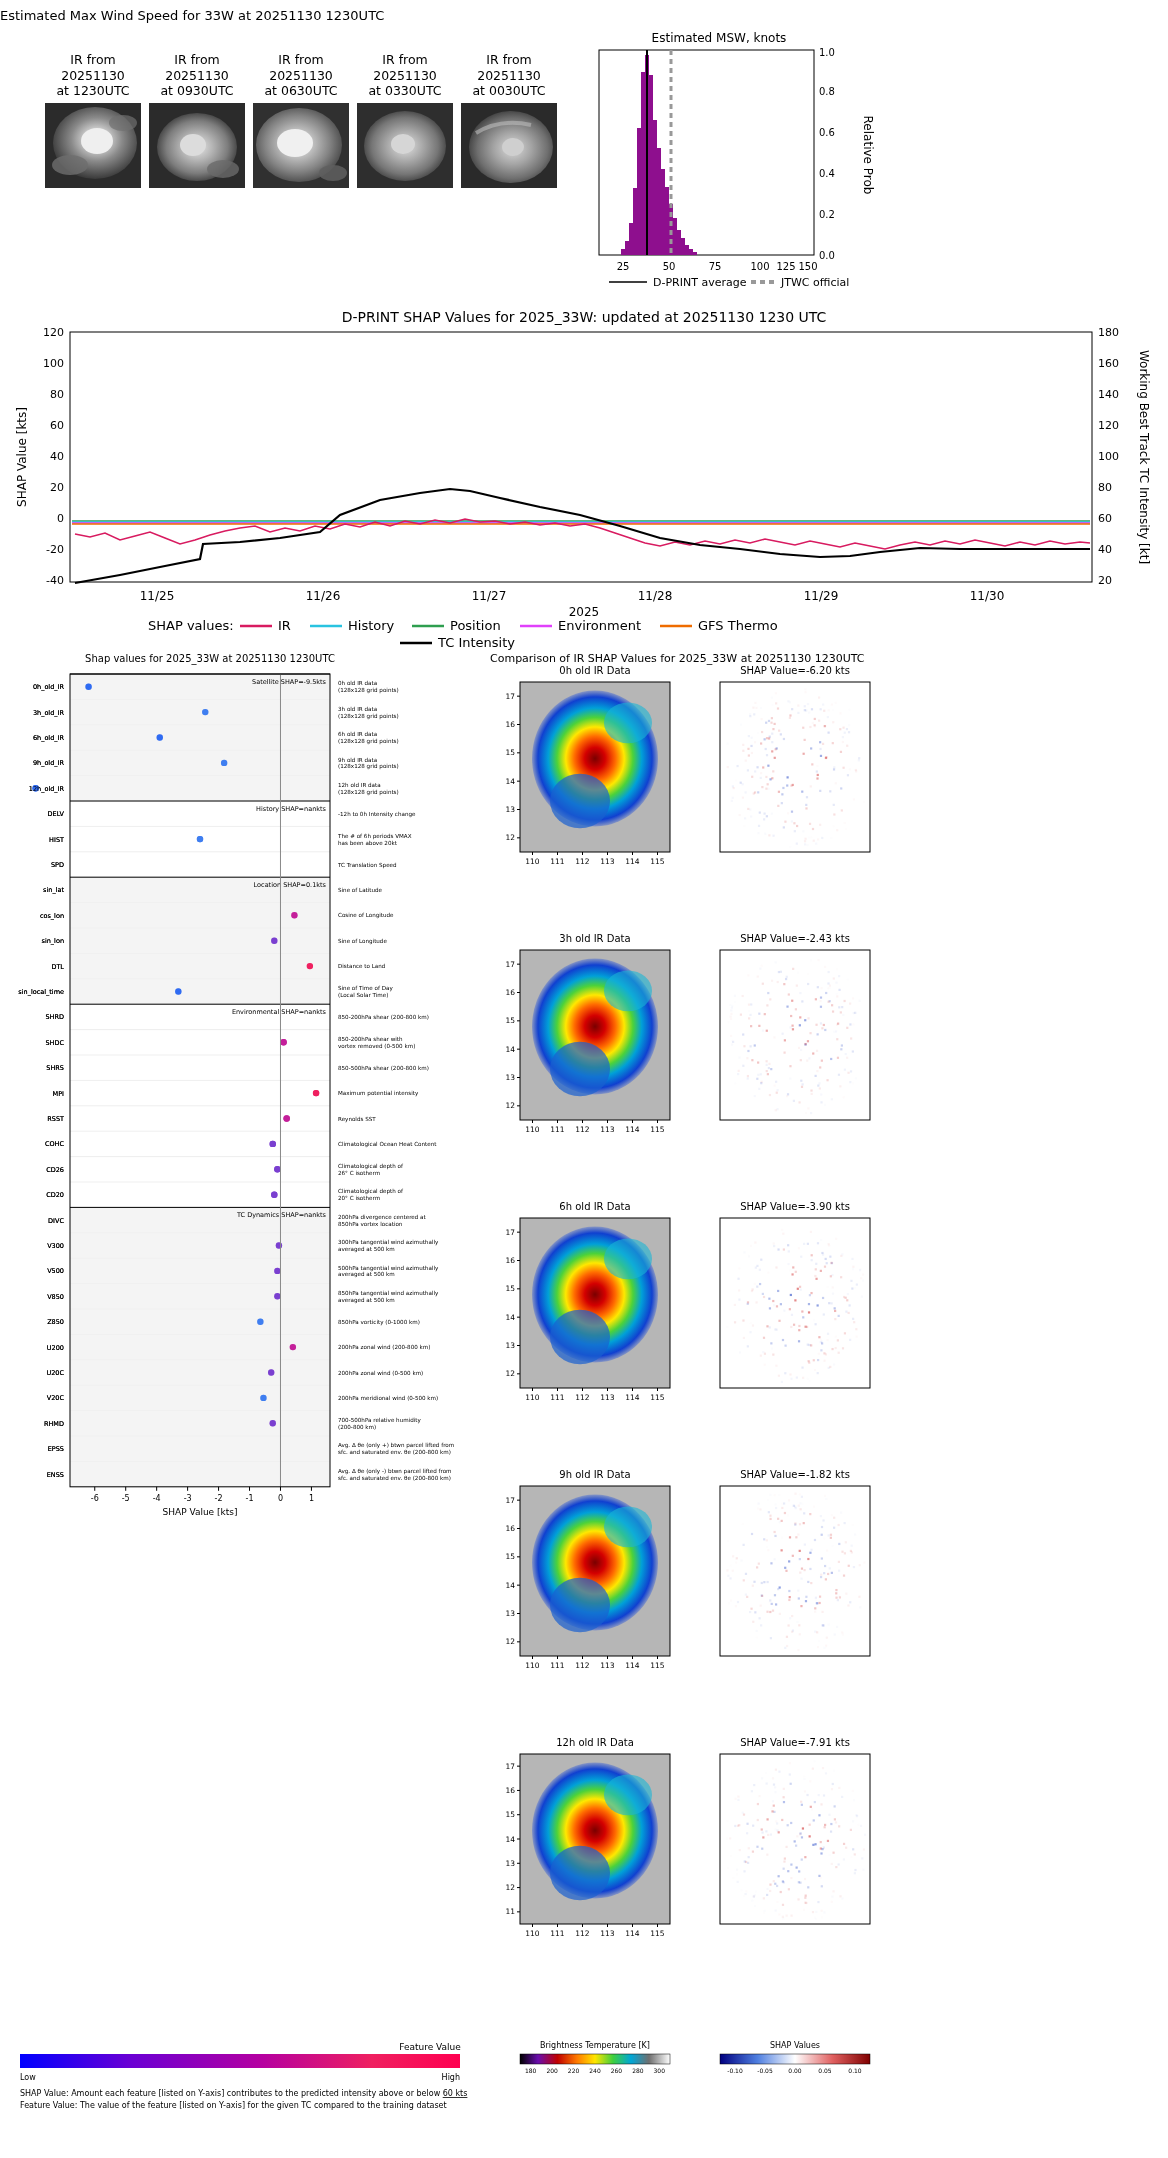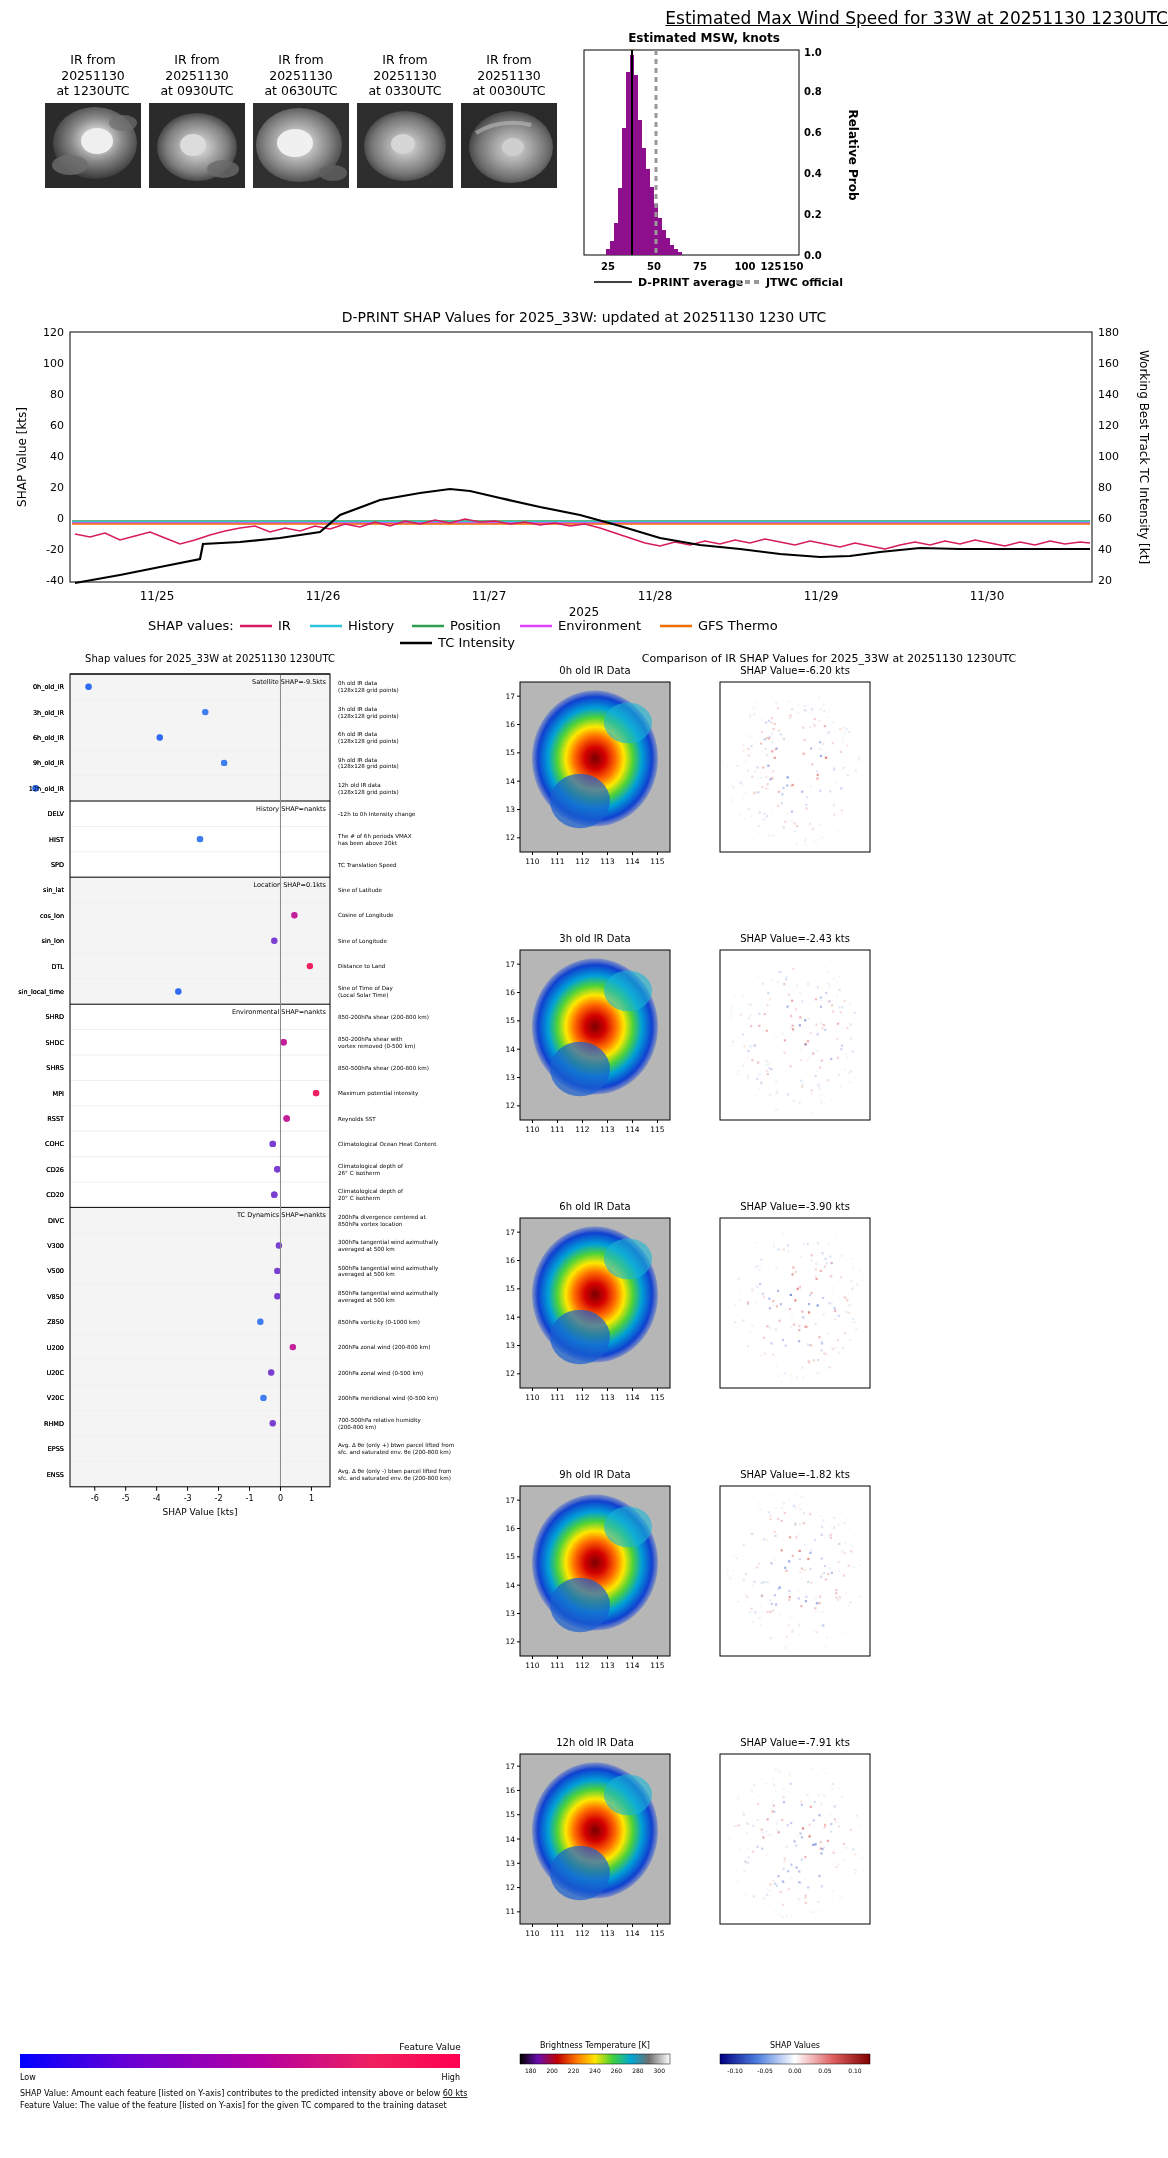--- a/index.html
+++ b/index.html
@@ -1,18 +1,18 @@
 <!DOCTYPE html>
 <html><head>
 <meta charset="utf-8">
 <style>
   html,body{margin:0;padding:0;background:#ffffff;}
   body{width:1168px;height:2158px;position:relative;font-family:"DejaVu Sans",sans-serif;color:#000;}
   .abs{position:absolute;}
-  .ttl{font-size:17px;text-align:right;width:100%;text-decoration:underline;}
+  .ttl{font-size:13px;text-align:left;width:100%;}
   
   #topPanel{left:0;top:0;width:1168px;height:300px;}
   .irCap{font-size:12.5px;text-align:center;line-height:1.25;}
   
   #tsPanel{left:0;top:300px;width:1008px;height:350px;}
   
   #btmPanel{left:0;top:650px;width:1144px;height:1508px;}
   svg{display:block;}
 </style>
 </head>
@@ -117,21 +117,21 @@
             </radialGradient>
           </defs>
         <rect width="96" height="85" fill="#2a2a2a"></rect>
         <ellipse cx="50" cy="44" rx="42" ry="36" fill="url(#g4)"></ellipse>
         <ellipse cx="52" cy="44" rx="11" ry="9" fill="#cfcfcf"></ellipse>
         <path d="M15,30 Q40,15 70,22" stroke="#bdbdbd" stroke-width="4" fill="none" opacity="0.6"></path>
       </svg>
     </div>
   </div>
 
-  <div class="abs" style="left:564px;top:30px;font-weight:bold;">
+  <div class="abs" style="left:579px;top:30px;">
     <svg width="300" height="260">
 
       <text x="140" y="12" text-anchor="middle" font-size="12">Estimated MSW, knots</text>
 
       <rect x="20" y="20" width="215" height="205" fill="none" stroke="#000" stroke-width="1"></rect>
 
       <g fill="#8e0f8e">
         <rect x="42" y="219" width="4" height="6"></rect>
         <rect x="46" y="211" width="4" height="14"></rect>
         <rect x="50" y="193" width="4" height="32"></rect>
@@ -500,21 +500,21 @@
       <text x="420" y="10" font-size="9" text-anchor="middle">Feature Value</text>
       <rect x="10" y="14" width="440" height="14" fill="url(#fv)"></rect>
       <text x="10" y="40" font-size="8">Low</text>
       <text x="450" y="40" font-size="8" text-anchor="end">High</text>
       <text x="10" y="56" font-size="8">SHAP Value: Amount each feature [listed on Y-axis] contributes to the predicted intensity above or below <tspan text-decoration="underline">60 kts</tspan></text>
       <text x="10" y="68" font-size="8">Feature Value: The value of the feature [listed on Y-axis] for the given TC compared to the training dataset</text>
     </svg>
   </div>
 
   <div class="abs" style="left:490px;top:0;width:678px;height:1508px;">
-    <div class="abs" style="left:0;top:2px;width:678px;text-align:center;font-size:11px;">Comparison of IR SHAP Values for 2025_33W at 20251130 1230UTC</div>
+    <div class="abs" style="left:0;top:2px;width:678px;font-size:11px;">Comparison of IR SHAP Values for 2025_33W at 20251130 1230UTC</div>
     <svg id="cmp" width="678" height="1440" style="position:absolute;left:0;top:14px;">
         <defs>
           <radialGradient id="irg" cx="50%" cy="50%" r="58%">
             <stop offset="0%" stop-color="#7a0000"></stop>
             <stop offset="14%" stop-color="#d40000"></stop>
             <stop offset="28%" stop-color="#ff6a00"></stop>
             <stop offset="40%" stop-color="#ffe800"></stop>
             <stop offset="52%" stop-color="#4cd23a"></stop>
             <stop offset="64%" stop-color="#00a0d8"></stop>
             <stop offset="78%" stop-color="#1040d0"></stop>

